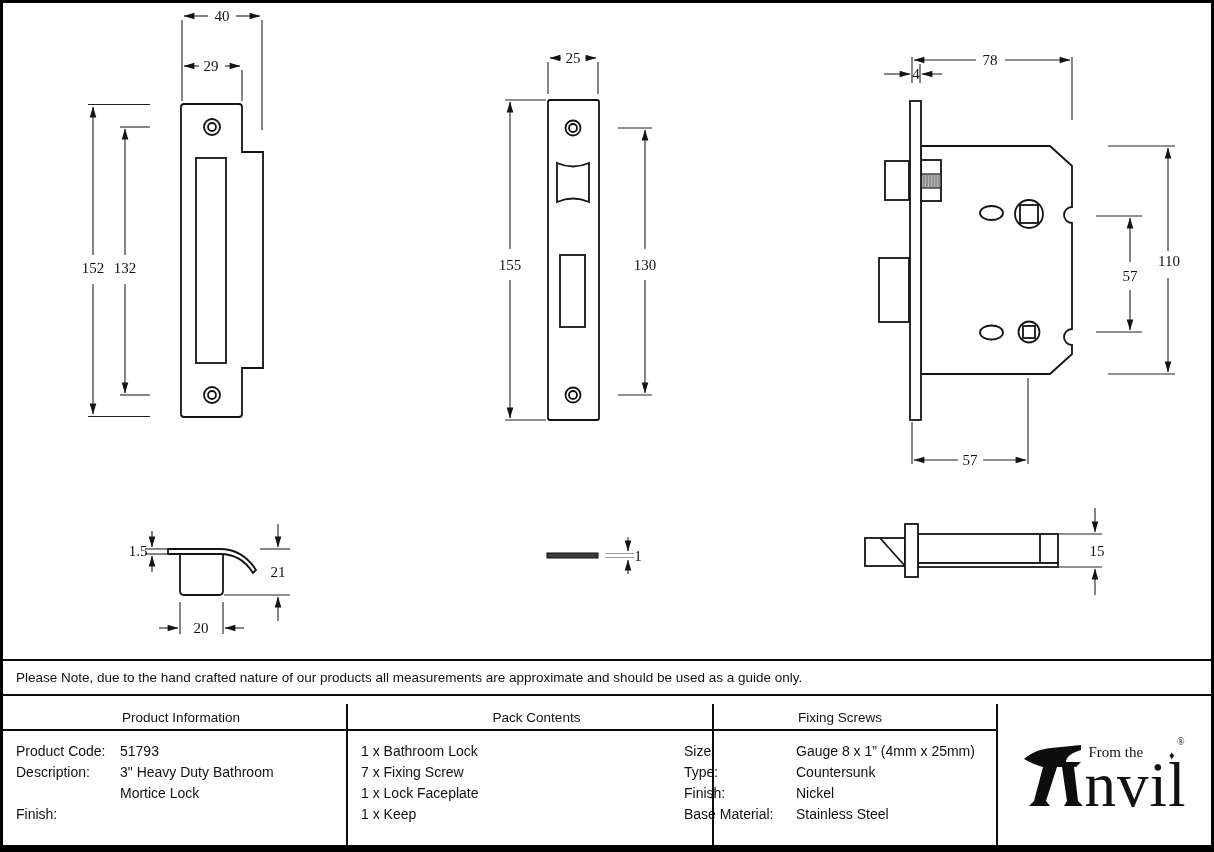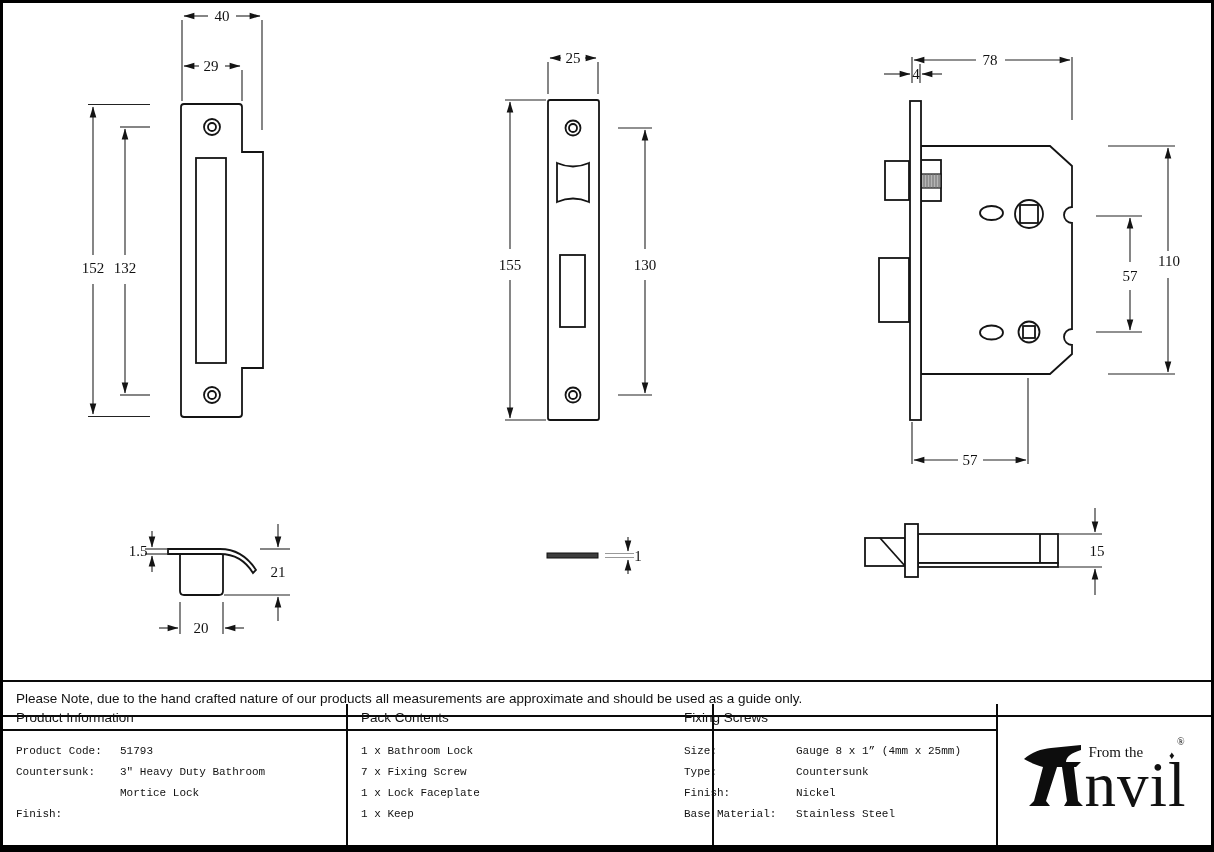--- a/index.html
+++ b/index.html
@@ -11,33 +11,33 @@
   svg.drawing { position:absolute; overflow:visible; }
   .outline path, .outline rect, .outline circle, .outline ellipse, .outline line {
     fill:#fff; stroke:#141414; stroke-width:1.8; stroke-linejoin:miter;
   }
   .outline line { fill:none; }
   .dim line { stroke:#222; stroke-width:1.1; fill:none; }
   .dimtext text { fill:#111; font-family:"Liberation Serif", serif; font-size:15px; text-anchor:middle; }
   .hatch-lines line { stroke:#6e6e6e; stroke-width:1; }
   
   .note-row {
-    position:absolute; left:3px; right:3px; top:680px; height:37px; box-sizing:border-box;
+    position:absolute; left:3px; right:3px; top:659px; height:37px; box-sizing:border-box;
     border-top:2px solid #0a0a0a; border-bottom:2px solid #0a0a0a;
     display:flex; align-items:center; padding-left:13px; font-size:13.5px;
   }
   .info-table { position:absolute; left:3px; right:3px; top:704px; bottom:7px; }
   .col { position:absolute; top:0; bottom:0; box-sizing:border-box; }
   .col.bordered { border-right:2px solid #0a0a0a; }
   .col1 { left:0; width:345px; }
   .col2 { left:345px; width:366px; }
   .col3 { left:668px; width:327px; }
   .logo-cell { left:995px; right:0; display:flex; align-items:center; justify-content:center; }
-  .hdr { height:27px; box-sizing:border-box; border-bottom:2px solid #0a0a0a; padding:6px 0 0 13px; font-size:13.5px; }
-  .cell-body { padding:10px 0 0 13px; font-size:11px; line-height:21px;font-family:Liberation Mono, monospace; }
+  .hdr { height:27px; box-sizing:border-box; border-bottom:2px solid #0a0a0a; padding:6px 0 0 13px; font-size:13.5px;text-align:center; }
+  .cell-body { padding:10px 0 0 13px; font-size:14px; line-height:21px; }
   .kv { display:grid; grid-template-columns:104px 1fr; }
   .col3 .kv { grid-template-columns:112px 1fr; }
   .plain-list div { white-space:nowrap; }
   
   .anvil-logo { position:relative; width:164px; height:74px; }
   .anvil-glyph { position:absolute; left:0; top:6px; }
   .logo-topline { position:absolute; left:66px; top:6px; width:86px; display:flex; justify-content:space-between; align-items:flex-end;
     font-family:"Liberation Serif", serif; font-size:15px;gap:15px; }
   .logo-diamond { font-size:11px; line-height:1; }
   .logo-reg { position:absolute; right:2px; top:-2px; font-family:"Liberation Serif", serif; font-size:10px; }
@@ -240,21 +240,21 @@
   <span>Please Note, due to the hand crafted nature of our products all measurements are approximate and should be used as a guide only.</span>
 </div>
 
 <div class="info-table">
 
   <div class="col col1 bordered">
     <div class="hdr">Product Information</div>
     <div class="cell-body kv">
       <span>Product Code:</span>
       <span>51793</span>
-      <span>Countersunk:</span>
+      <span>Description:</span>
       <span>3" Heavy Duty Bathroom</span>
       <span></span>
       <span>Mortice Lock</span>
       <span>Finish:</span>
     </div>
   </div>
 
   <div class="col col2 bordered">
     <div class="hdr">Pack Contents</div>
     <div class="cell-body plain-list">

